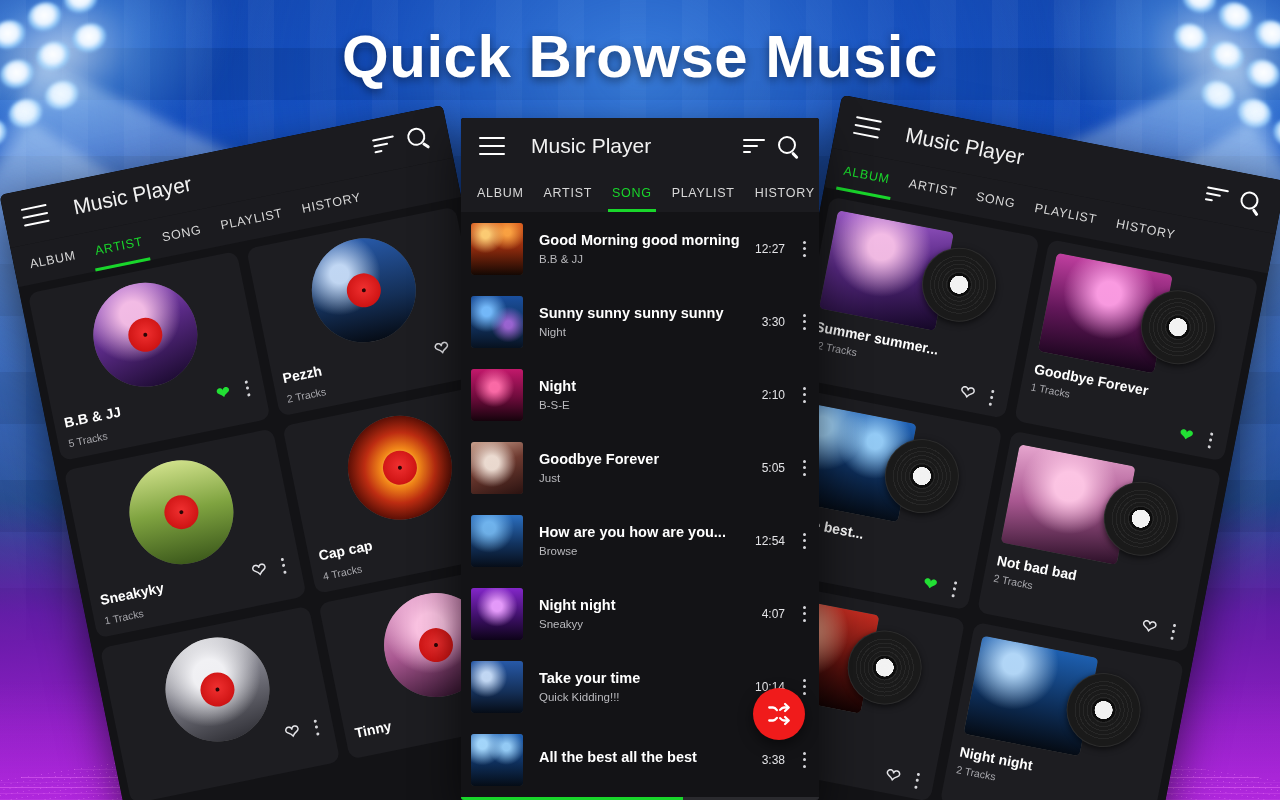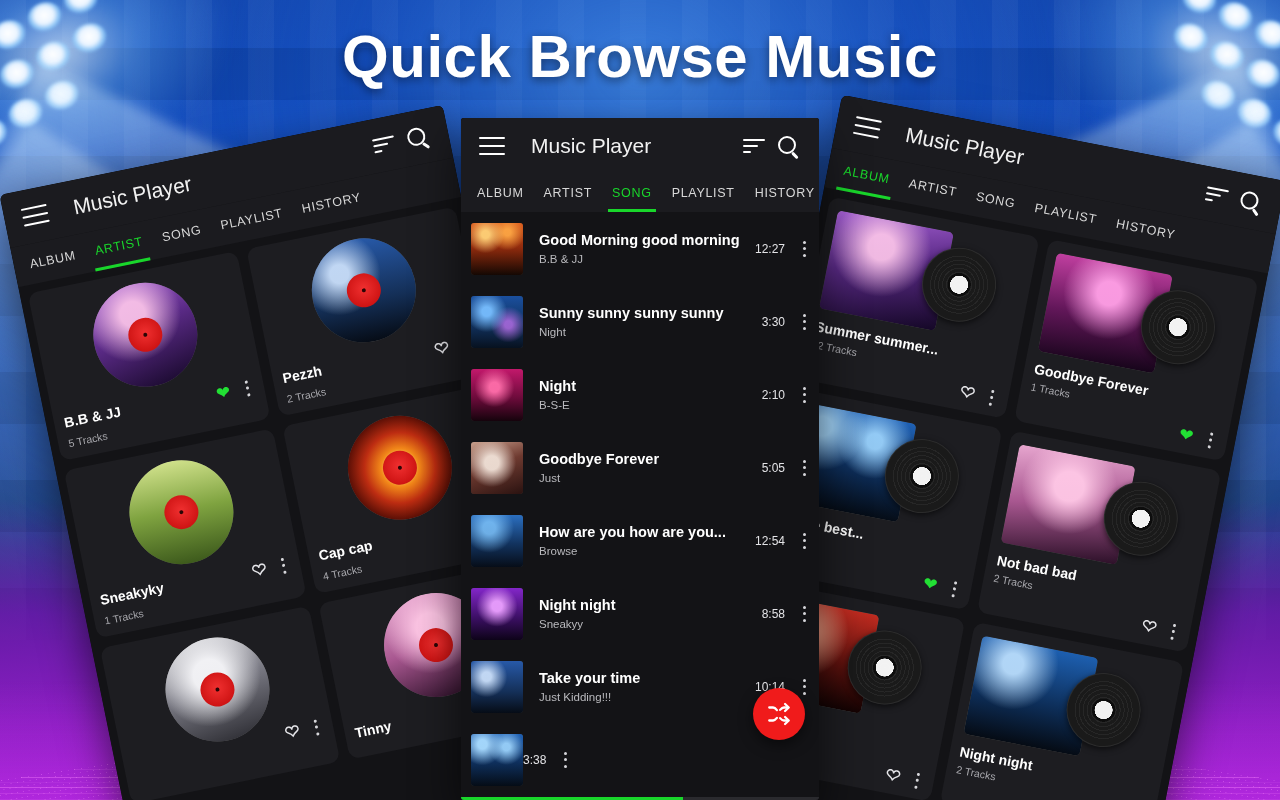--- a/index.html
+++ b/index.html
@@ -669,45 +669,49 @@
           </div>
         </div>
         <div class="song-row">
           <div class="thumb">
             <div class="ph ph-purple"></div>
           </div>
           <div class="song-meta">
             <div class="song-title">Night night</div>
             <div class="song-artist">Sneakyy</div>
           </div>
-          <div class="song-dur">8:58</div>
+          <div class="song-dur">4:07</div>
           <div class="kebab">
             <i></i>
             <i></i>
             <i></i>
           </div>
         </div>
         <div class="song-row">
           <div class="thumb">
             <div class="ph ph-stage"></div>
           </div>
           <div class="song-meta">
             <div class="song-title">Take your time</div>
-            <div class="song-artist">Just Kidding!!!</div>
+            <div class="song-artist">Quick Kidding!!!</div>
           </div>
           <div class="song-dur">10:14</div>
           <div class="kebab">
             <i></i>
             <i></i>
             <i></i>
           </div>
         </div>
         <div class="song-row">
           <div class="thumb">
             <div class="ph ph-bluelight"></div>
+          </div>
+          <div class="song-meta">
+            <div class="song-title">All the best all the best</div>
+            <div class="song-artist"></div>
           </div>
           <div class="song-dur">3:38</div>
           <div class="kebab">
             <i></i>
             <i></i>
             <i></i>
           </div>
         </div>
       </div>
     <div class="fab" style="right:14px;bottom:60px;">

